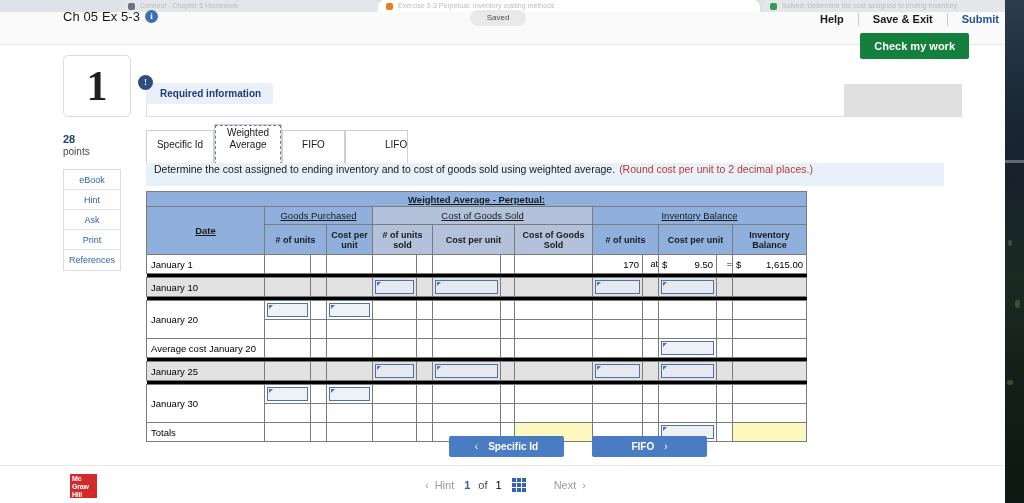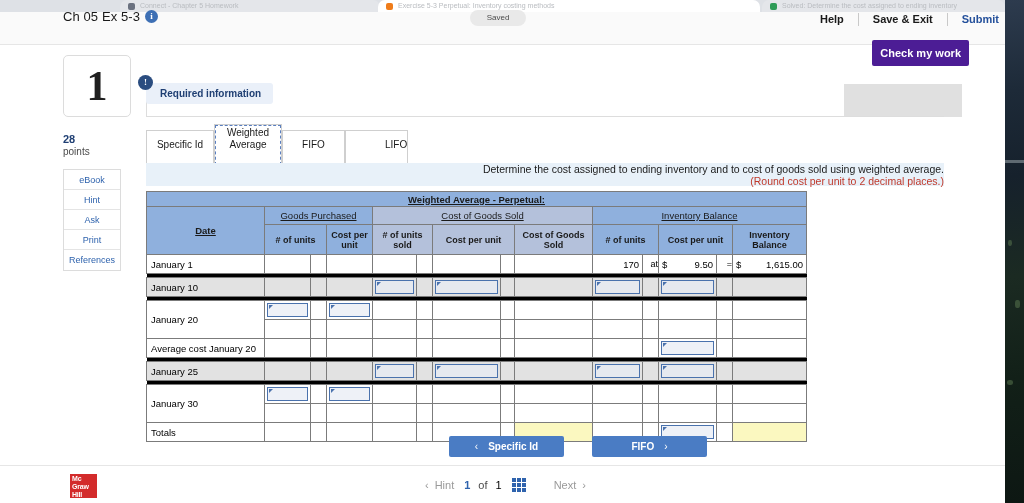--- a/index.html
+++ b/index.html
@@ -84,23 +84,23 @@
     background:#fff; overflow:hidden;
   }
   .rail-btn {
     height:20px; line-height:20px; text-align:center;
     font-size:9px; color:#2f63ad; border-bottom:1px solid #e4e4e4; cursor:pointer;
   }
   .rail-btn:last-child { border-bottom:none; }
 
   
   .cmw-btn {
-    position:absolute; right:55px; top:40px;
-    background:#4c1d95; color:#fff; font-size:11px; font-weight:bold;
-    padding:7px 8px; border:none; border-radius:2px; cursor:pointer;
+    position:absolute; right:55px; top:33px;
+    background:#15803d; color:#fff; font-size:11px; font-weight:bold;
+    padding:7px 14px; border:none; border-radius:2px; cursor:pointer;
   }
   .gray-ph {
     position:absolute; right:62px; top:84px; width:118px; height:33px; background:#e0e0e0;
   }
 
   
   .reqinfo-wrap { position:absolute; left:146px; top:83px; }
   .reqinfo-pill {
     display:inline-block; background:#eaf0f9; color:#1f3f73;
     font-size:10px; font-weight:bold; padding:5px 12px 5px 14px; border-radius:3px;
@@ -123,23 +123,23 @@
     border:1px solid #cfcfcf; border-bottom:none; background:#fff;
     font-size:10px; color:#1a1a1a; text-align:center;
     padding:8px 0; height:36px; line-height:12px; cursor:pointer;
   }
   .tabitem.active { outline:1px dashed #5a7fbf; outline-offset:-2px; height:42px; padding-top:2px;}
 
   
   .instr {
     position:absolute; left:146px; top:163px; width:798px; height:23px;
     background:#e8f1f9; font-size:10.5px; color:#1a1a1a;
-    display:flex; align-items:flex-end; padding-left:20px;flex-direction:column;
-  }
-  .instr .note { color:#c0392b; margin-left:15px; }
+    display:flex; align-items:flex-start; padding-left:8px;
+  }
+  .instr .note { color:#c0392b; margin-left:4px; }
 
   
   .sheet {
     position:absolute; left:146px; top:191px;
     border-collapse:collapse; table-layout:fixed;
     font-size:9.5px; color:#000;
   }
   .sheet td, .sheet th { border:1px solid #7b7b7b; padding:0; }
   .sheet .ttl {
     background:#8fb0dd; text-align:center; font-weight:bold; font-size:9.5px;

